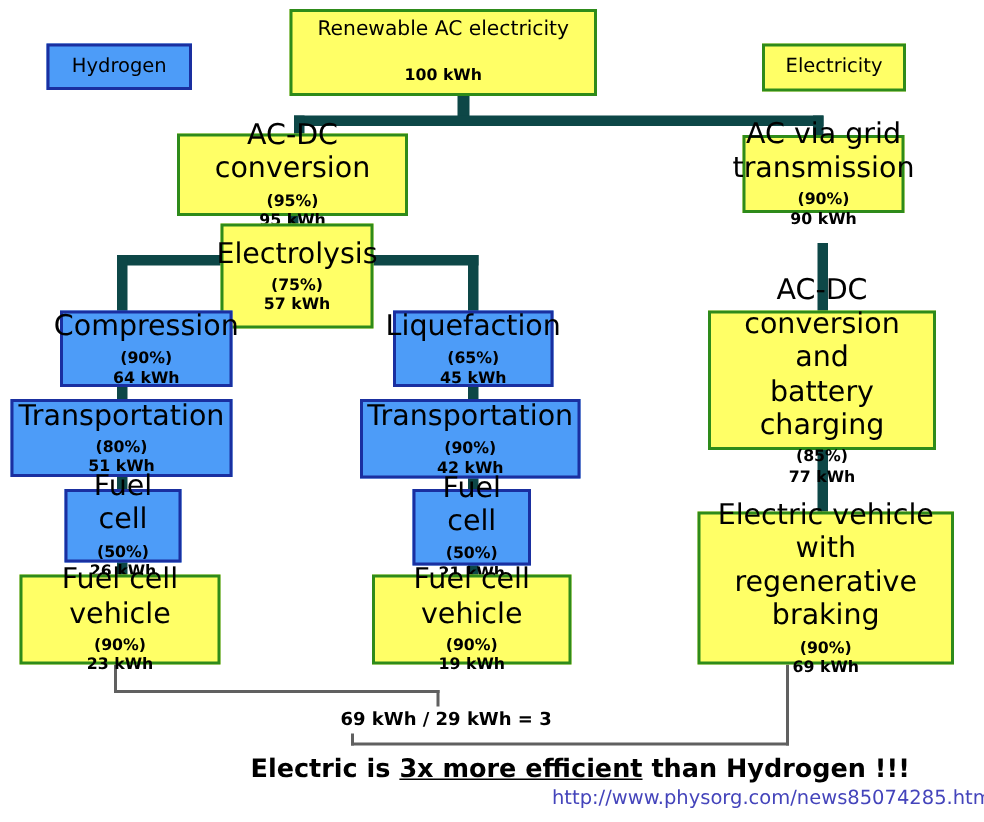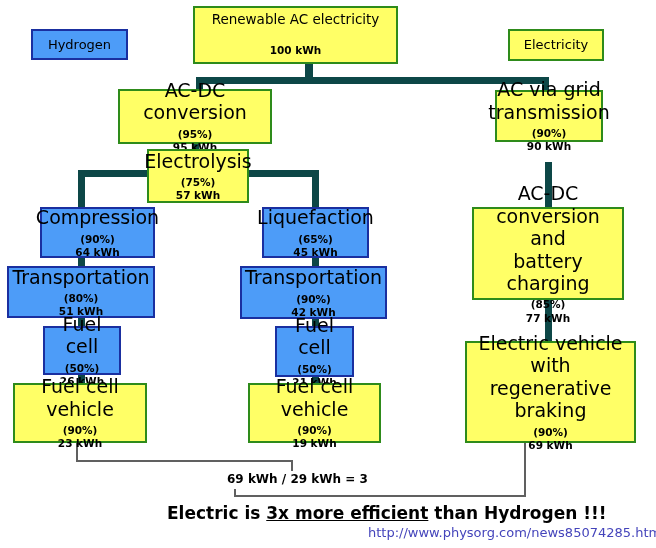--- a/index.html
+++ b/index.html
@@ -84,21 +84,21 @@
   <div class="box yellow" id="box-renewable" style="left:193px;top:6px;width:205px;height:58px">
     <div class="title">Renewable AC electricity</div>
     <div class="kwh">100 kWh</div>
   </div>
 
   <div class="box yellow" style="left:118px;top:89px;width:154px;height:55px">
     <div class="title">AC-DC conversion</div>
     <div class="pct">(95%)</div>
     <div class="kwh">95 kWh</div>
   </div>
-  <div class="box yellow" style="left:147px;top:149px;width:102px;height:54px">
+  <div class="box yellow" style="left:147px;top:149px;width:102px;height:70px">
     <div class="title">Electrolysis</div>
     <div class="pct">(75%)</div>
     <div class="kwh">57 kWh</div>
   </div>
   <div class="box blue" style="left:40px;top:207px;width:115px;height:51px">
     <div class="title">Compression</div>
     <div class="pct">(90%)</div>
     <div class="kwh">64 kWh</div>
   </div>
   <div class="box blue" style="left:7px;top:266px;width:148px;height:52px">

